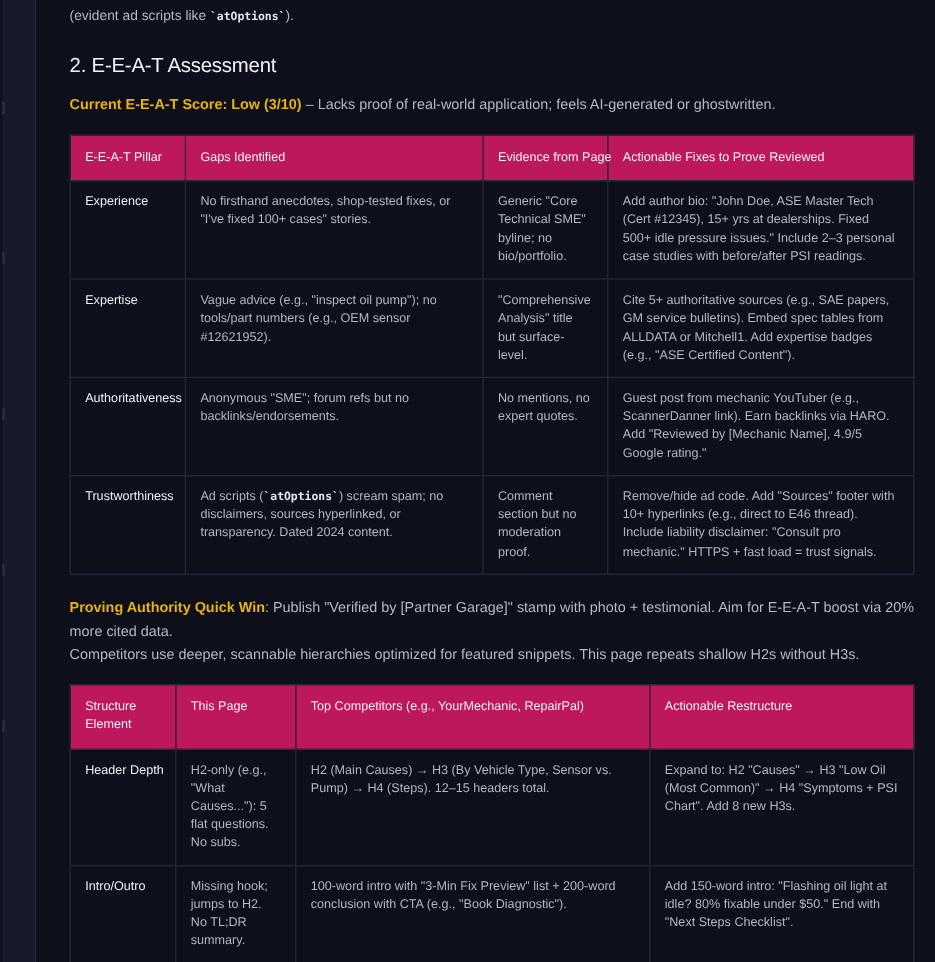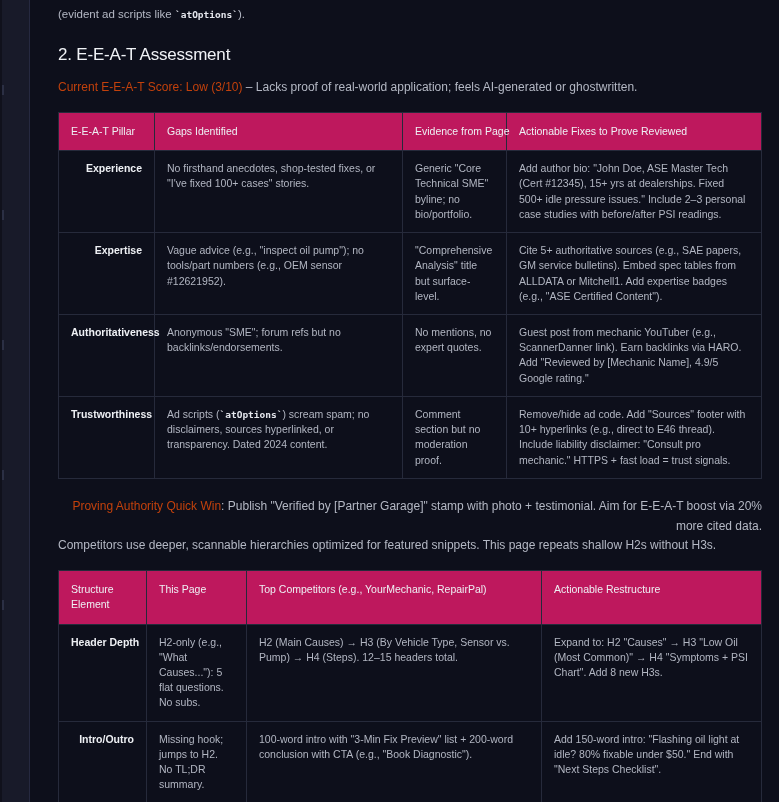--- a/index.html
+++ b/index.html
@@ -26,39 +26,39 @@
   .intro-line { font-size:11.5px; line-height:1.5; color:#b4b8c4; }
   code.inline-code {
     font-family:"DejaVu Sans Mono","Liberation Mono",monospace;
     font-weight:bold; font-size:9.5px; color:#e4e6ed;
   }
   h2.section-heading {
     color:#f0f2f6; font-size:17px; font-weight:400; letter-spacing:-0.2px;
     margin-top:22px; margin-bottom:13px;
   }
   p.para { font-size:12px; line-height:1.65; color:#b4b8c4; margin-bottom:0; }
-  p.para .bold-lead { color:#c2410c; font-weight:400;margin-top:32px; }
+  p.para .bold-lead { color:#eab308; font-weight:700;margin-top:32px; }
   table.data-table {
     border-collapse:collapse; table-layout:fixed; width:703px;
     margin-top:14px; margin-bottom:4px;
     font-size:10.5px; line-height:1.45;
   }
   table.data-table th, table.data-table td {
     border:1px solid #262a3b;
     padding:10px 12px;
     text-align:left; vertical-align:top;
   }
   table.data-table th {
     background:#be185d; color:#eef0f4; font-weight:400;
     white-space:nowrap; padding-top:11px; padding-bottom:11px;margin-top:13px;
   }
   table.data-table th.wrap { white-space:normal; }
   table.data-table td { color:#b2b6c2; }
-  table.data-table td.pillar-cell { color:#eef0f4; font-weight:700; white-space:nowrap;text-align:right; }
-  .mt18 { margin-top:18px;text-align:right; }
+  table.data-table td.pillar-cell { color:#eef0f4; font-weight:400; white-space:nowrap; }
+  .mt18 { margin-top:18px; }
 </style>
 </head>
 <body>
 
 <div class="left-rail">
   <div class="rail-mark" style="top:85px"></div>
   <div class="rail-mark" style="top:210px"></div>
   <div class="rail-mark" style="top:340px"></div>
   <div class="rail-mark" style="top:470px"></div>
   <div class="rail-mark" style="top:600px"></div>

